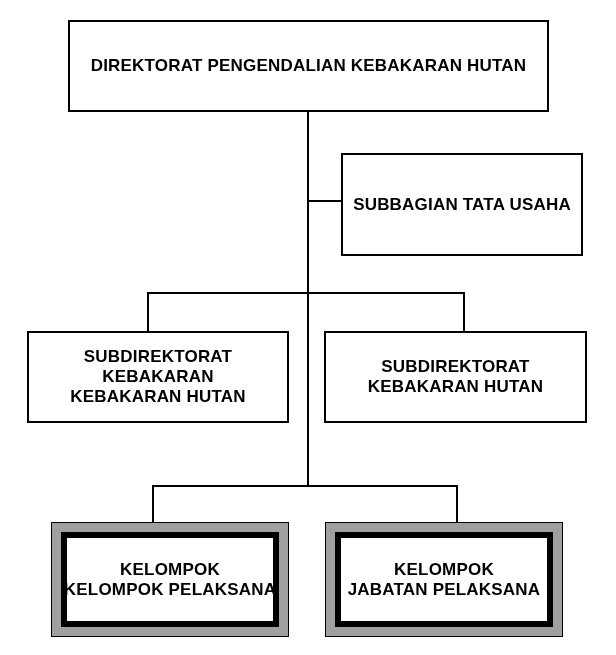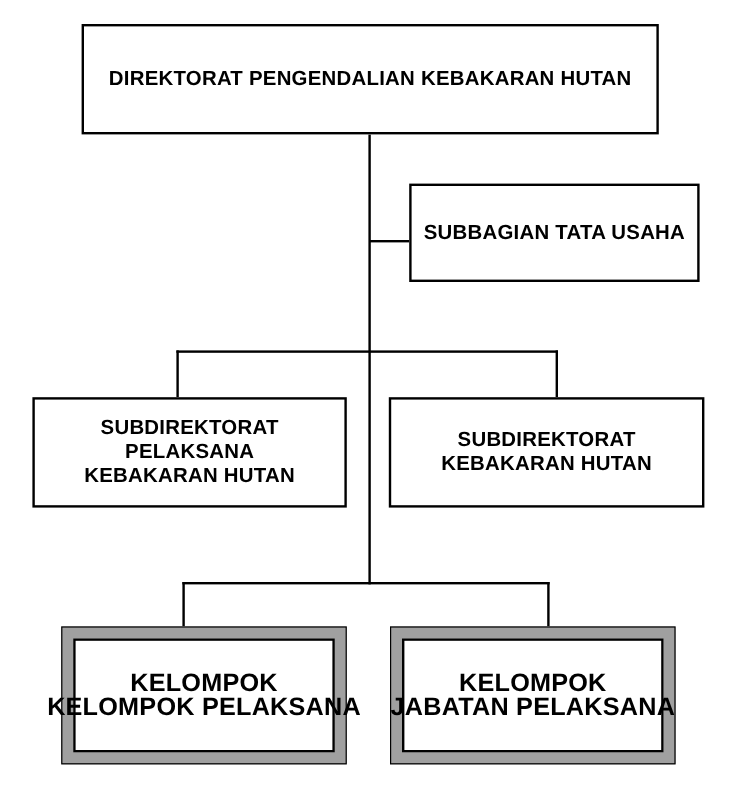--- a/index.html
+++ b/index.html
@@ -27,46 +27,46 @@
     text-align: center;
     font-weight: bold;
     font-size: 17px;
     line-height: 20px;
     color: #000000;
     letter-spacing: 0.2px;
   }
   .node span { display: block; white-space: nowrap; }
 
   .node-root        { left: 68px;  top: 20px;  width: 481px; height: 92px; }
-  .node-tatausaha   { left: 341px; top: 153px; width: 242px; height: 82px; }
+  .node-tatausaha   { left: 341px; top: 153px; width: 242px; height: 103px; }
   .node-pencegahan  { left: 27px;  top: 331px; width: 262px; height: 92px; }
   .node-penanggulangan { left: 324px; top: 331px; width: 263px; height: 92px; }
 
   .group {
     position: absolute;
     box-sizing: border-box;
     width: 238px;
     height: 115px;
     background: #a0a0a0;
     border: 1px solid #000000;
     padding: 9px;
   }
   .group-inner {
     box-sizing: border-box;
     width: 100%;
     height: 100%;
-    border: 2px solid #000000;
+    border: 6px solid #000000;
     background: #ffffff;
     display: flex;
     flex-direction: column;
     align-items: center;
     justify-content: center;
     text-align: center;
     font-weight: bold;
-    font-size: 21px;
+    font-size: 17px;
     line-height: 20px;
     color: #000000;
     letter-spacing: 0.2px;
   }
   .group-inner span { display: block; white-space: nowrap; }
   .group-pelaksana  { left: 51px;  top: 522px; }
   .group-fungsional { left: 325px; top: 522px; }
 
   .line {
     position: absolute;
@@ -98,21 +98,21 @@
   <div class="node node-root">
     <span>DIREKTORAT PENGENDALIAN KEBAKARAN HUTAN</span>
   </div>
 
   <div class="node node-tatausaha">
     <span>SUBBAGIAN TATA USAHA</span>
   </div>
 
   <div class="node node-pencegahan">
     <span>SUBDIREKTORAT</span>
-    <span>PELAKSANA</span>
+    <span>KEBAKARAN</span>
     <span>KEBAKARAN HUTAN</span>
   </div>
 
   <div class="node node-penanggulangan">
     <span>SUBDIREKTORAT</span>
     <span>KEBAKARAN HUTAN</span>
   </div>
 
   <div class="group group-pelaksana">
     <div class="group-inner">

